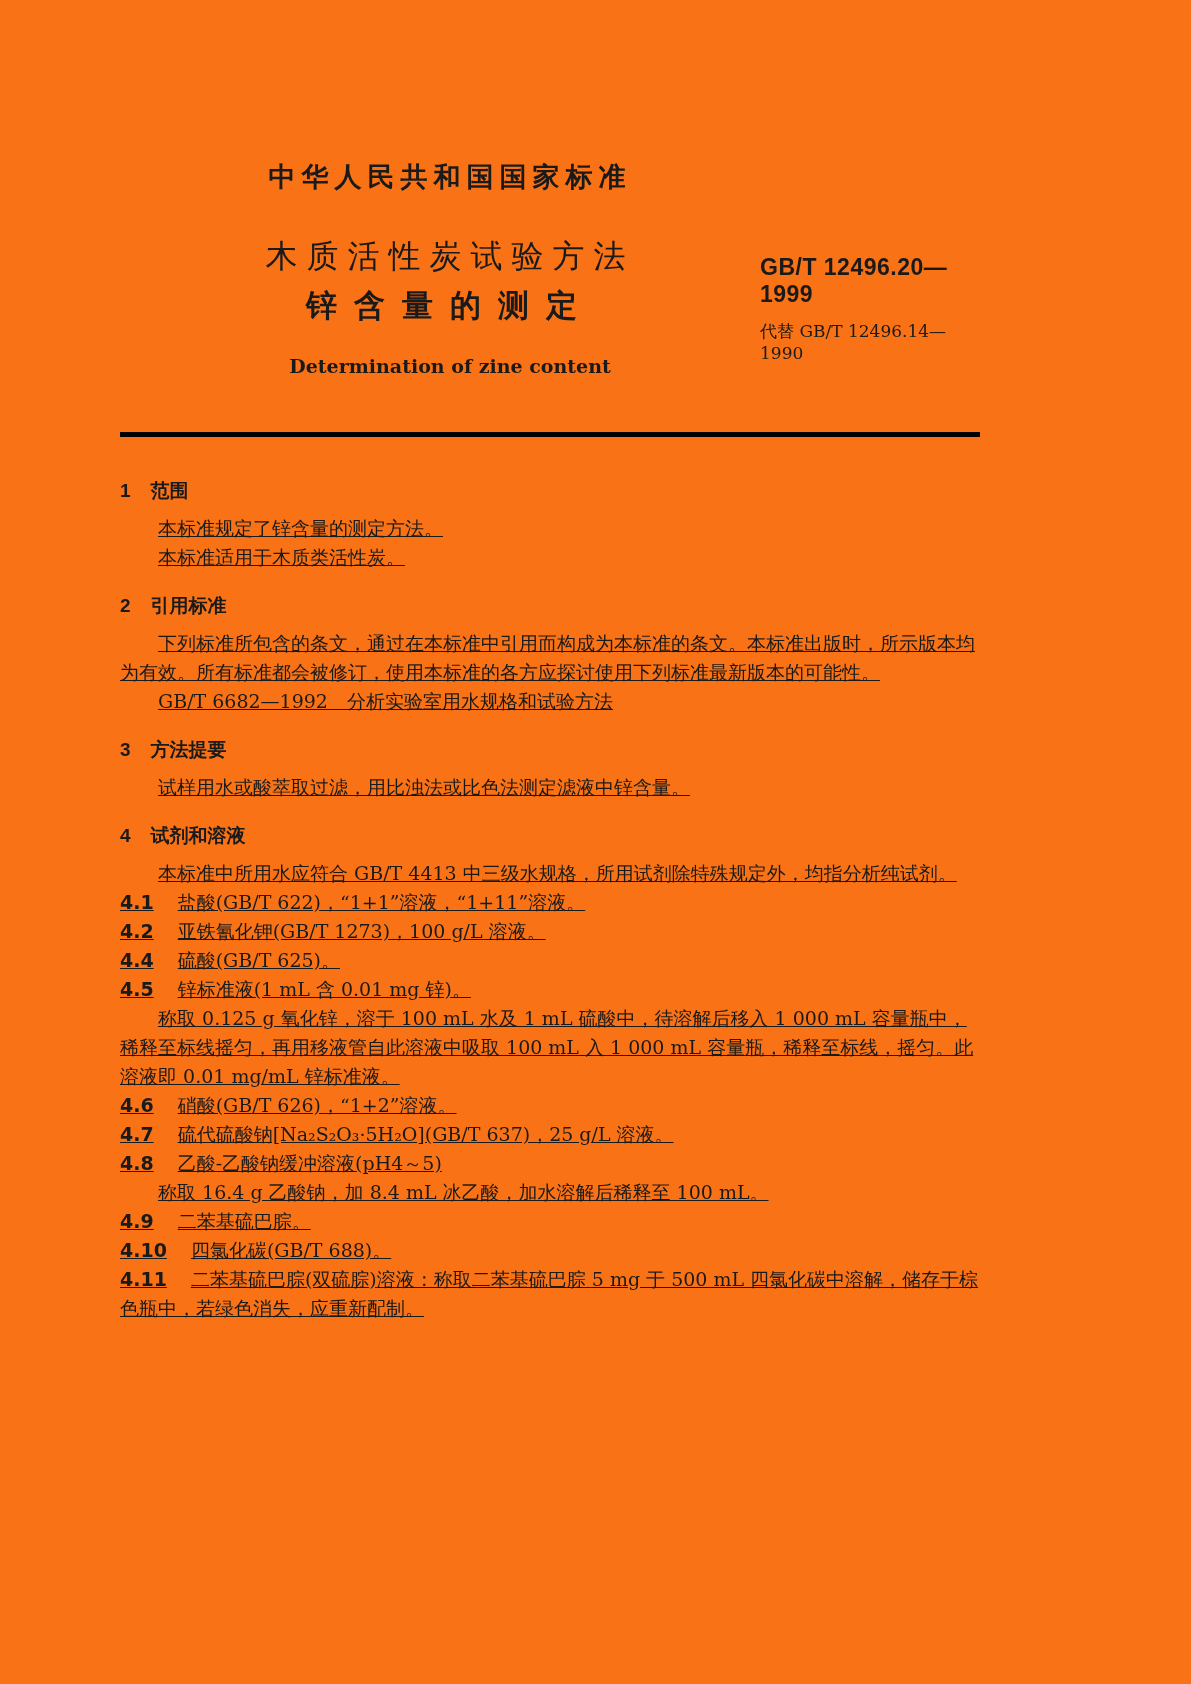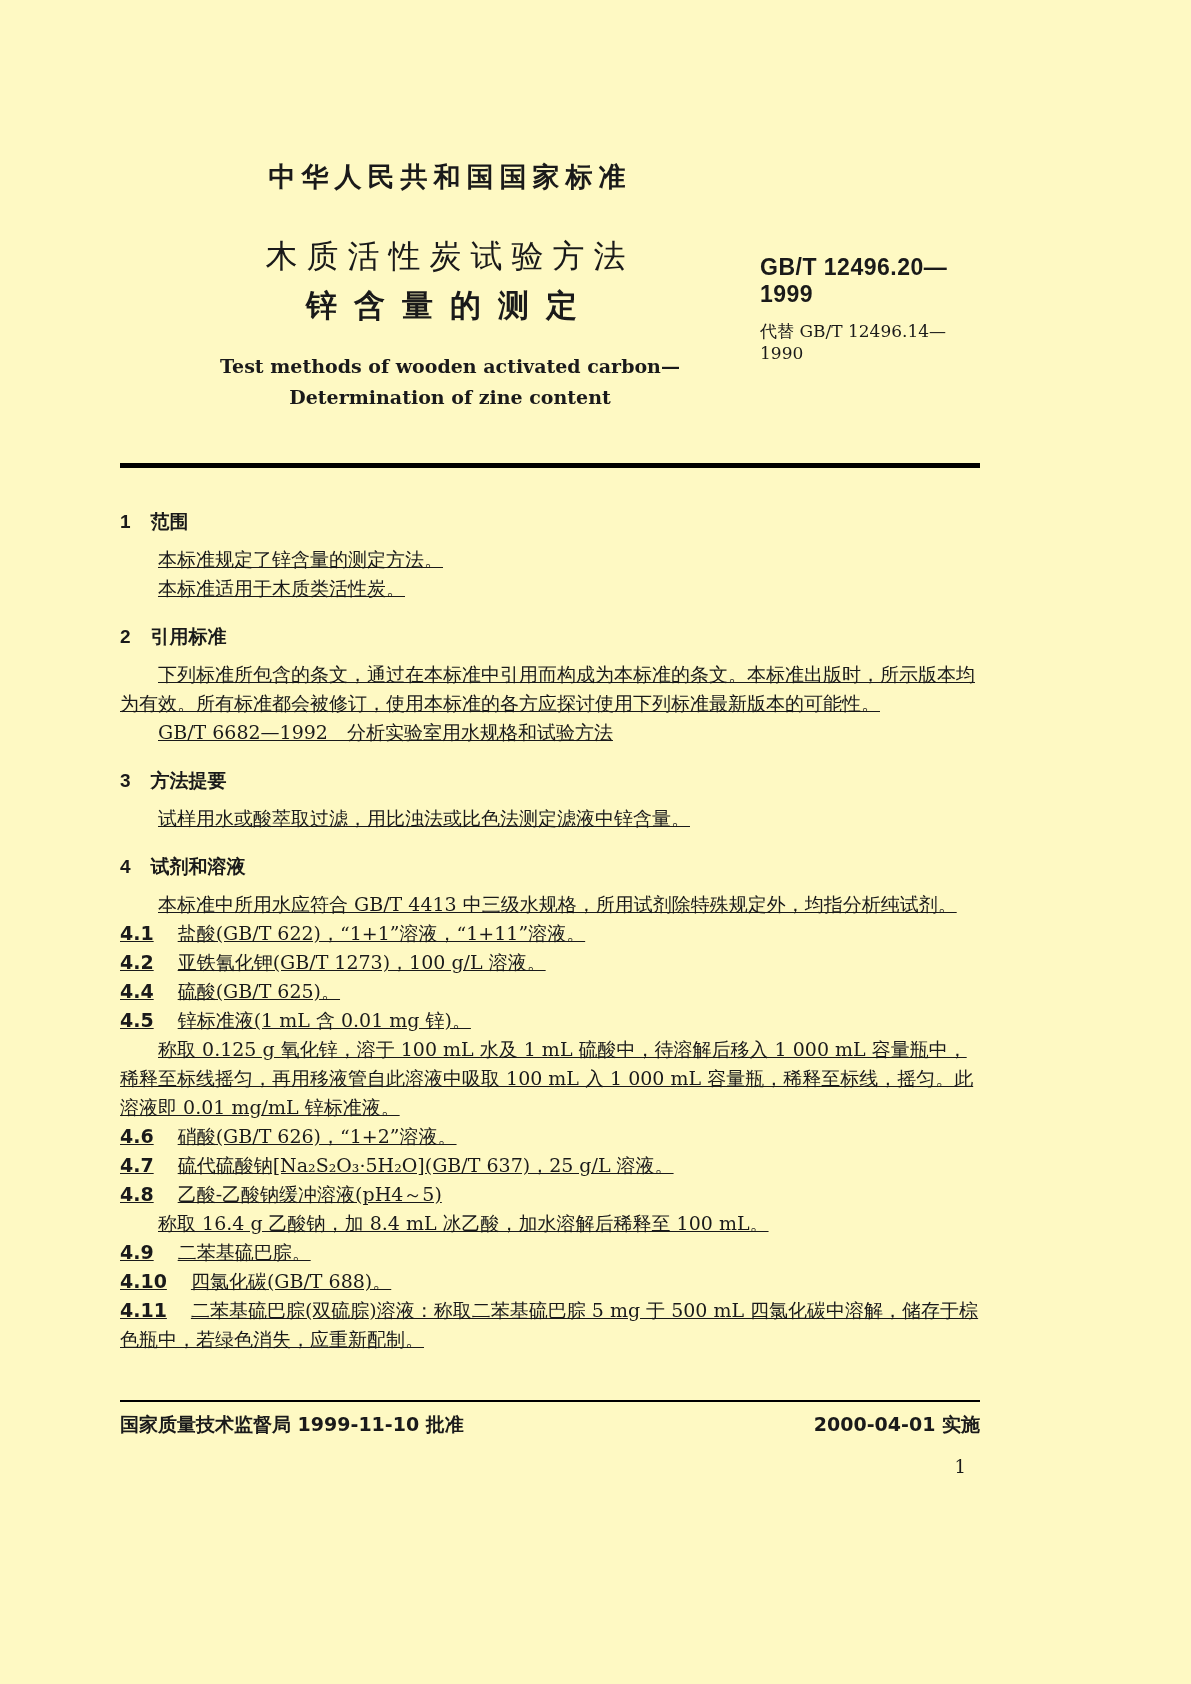--- a/index.html
+++ b/index.html
@@ -1,21 +1,21 @@
 <!DOCTYPE html>
 <html><head>
 <meta charset="utf-8">
 <style>
   * { margin: 0; padding: 0; box-sizing: border-box; }
   html, body { background: #ffffff; }
   .page {
     position: relative;
     width: 1191px;
     height: 1684px;
-    background: #fef9c3;
+    background: #f97316;
     color: #1a1a1a;
     font-family: "DejaVu Serif", "Liberation Serif", serif;
     overflow: hidden;
   }
   .content { padding: 0 211px 0 120px; }
 
   
   .doc-header { position: relative; padding-top: 160px; }
   .header-center { width: 660px; text-align: center; }
   .std-type {
@@ -78,21 +78,20 @@
 
 <div class="page">
   <div class="content">
 
     <header class="doc-header">
       <div class="header-center">
         <div class="std-type">中华人民共和国国家标准</div>
         <h1 class="cn-title1">木质活性炭试验方法</h1>
         <h1 class="cn-title2">锌含量的测定</h1>
         <div class="en-title">
-          <div>Test methods of wooden activated carbon—</div>
           <div>Determination of zine content</div>
         </div>
       </div>
       <div class="header-right">
         <div class="std-number">GB/T 12496.20—1999</div>
         <div class="replaces">代替 GB/T 12496.14—1990</div>
       </div>
     </header>
 
     <div class="rule-thick"></div>
@@ -122,21 +121,13 @@
       <p class="clause"><span class="clause-num">4.7</span><span class="clause-text">硫代硫酸钠[Na₂S₂O₃·5H₂O](GB/T 637)，25 g/L 溶液。</span></p>
       <p class="clause"><span class="clause-num">4.8</span><span class="clause-text">乙酸-乙酸钠缓冲溶液(pH4～5)</span></p>
       <p class="p-indent">称取 16.4 g 乙酸钠，加 8.4 mL 冰乙酸，加水溶解后稀释至 100 mL。</p>
       <p class="clause"><span class="clause-num">4.9</span><span class="clause-text">二苯基硫巴腙。</span></p>
       <p class="clause"><span class="clause-num">4.10</span><span class="clause-text">四氯化碳(GB/T 688)。</span></p>
       <p class="clause"><span class="clause-num">4.11</span><span class="clause-text">二苯基硫巴腙(双硫腙)溶液：称取二苯基硫巴腙 5 mg 于 500 mL 四氯化碳中溶解，储存于棕色瓶中，若绿色消失，应重新配制。</span></p>
 
     </main>
   </div>
 
-  <footer class="doc-footer">
-    <div class="rule-thin"></div>
-    <div class="footer-row">
-      <span>国家质量技术监督局 1999-11-10 批准</span>
-      <span>2000-04-01 实施</span>
-    </div>
-    <div class="page-num">1</div>
-  </footer>
 </div>
 
 </body></html>

